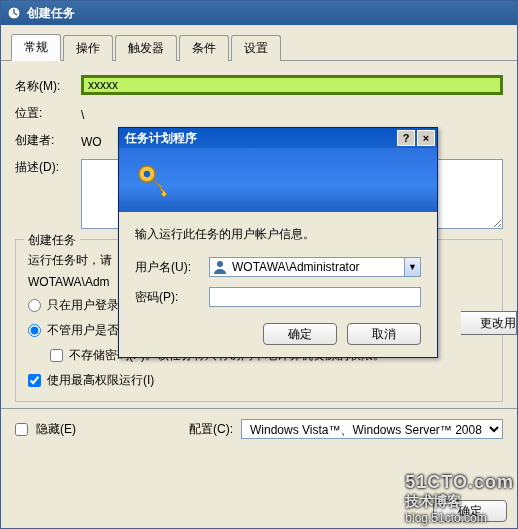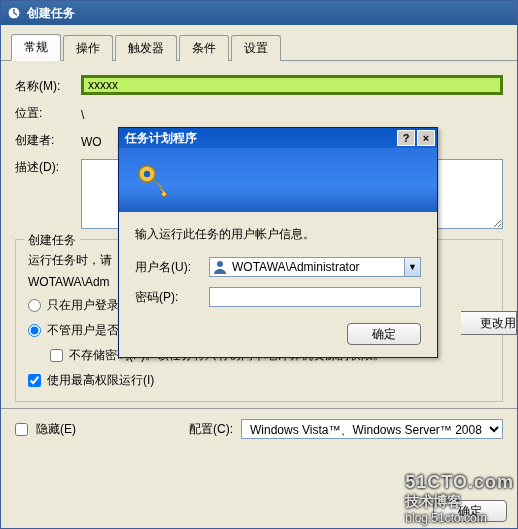--- a/index.html
+++ b/index.html
@@ -177,20 +177,21 @@
         <span class="cval">WOTAWA\Administrator</span>
         <span class="carrow">▼</span>
       </div>
     </div>
     <div class="frow">
       <span class="flbl">密码(P):</span>
       <input type="password" class="pwd" style="">
     </div>
     <div class="btnrow">
       <button class="btn"><span>确定</span></button>
+      <button class="btn"><span>取消</span></button>
     </div>
   </div>
 </div>
 
 <div class="wm">
   <div class="l1">51CTO.com</div>
   <div class="l2">技术博客</div>
   <div class="l3">blog.51cto.com</div>
 </div>
 

